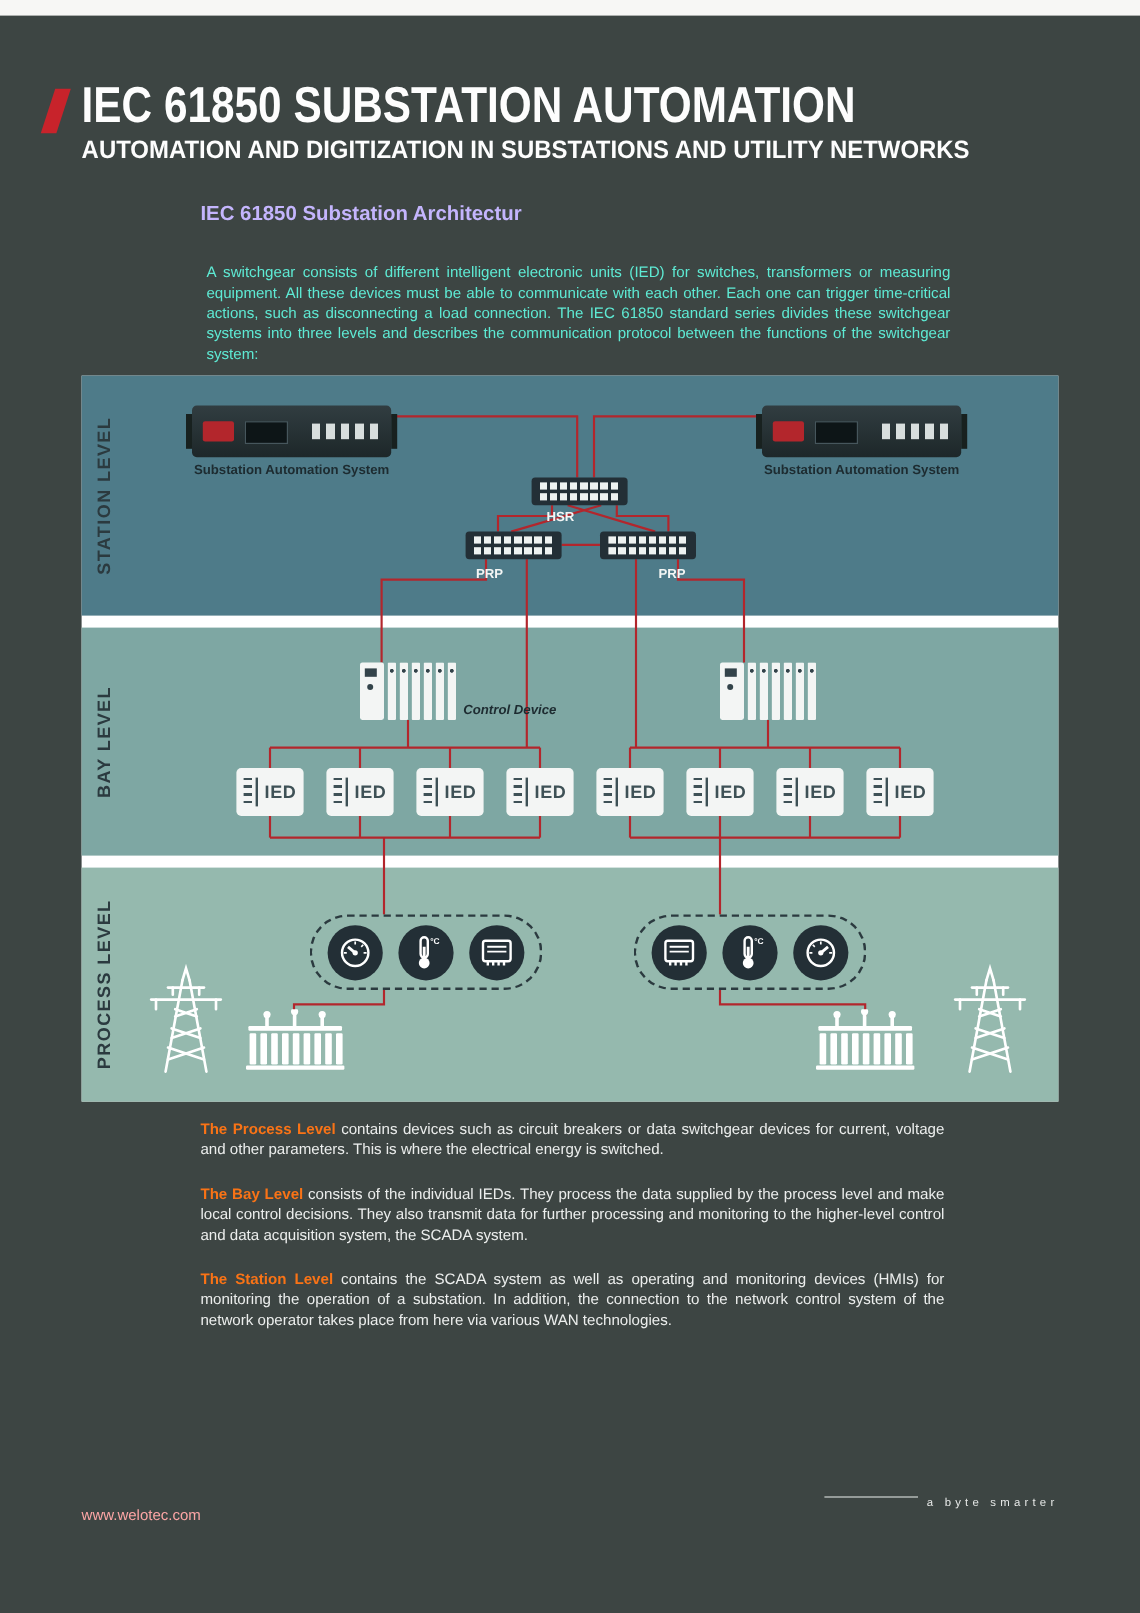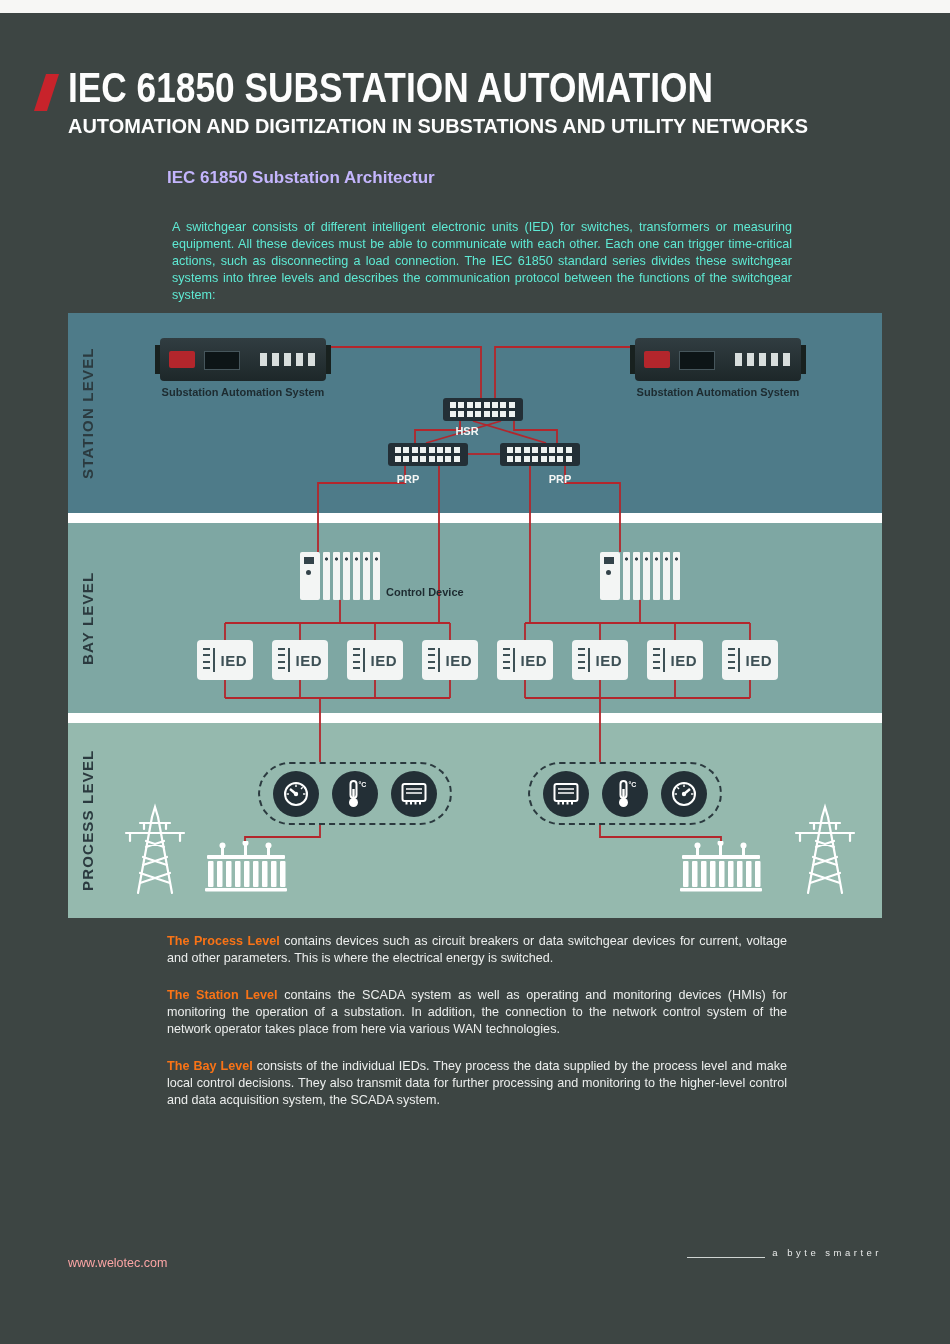--- a/index.html
+++ b/index.html
@@ -43,21 +43,21 @@
   .layer{position:absolute;inset:0;z-index:2;}
 
   .level-label{
     position:absolute;left:6px;width:26px;display:flex;align-items:center;justify-content:center;
     writing-mode:vertical-rl;transform:rotate(180deg);
     font-weight:bold;font-size:15px;letter-spacing:1.2px;color:#2b3a3f;white-space:nowrap;
   }
 
   .dev-label{position:absolute;font-weight:bold;font-size:11px;color:#1d2b30;text-align:center;z-index:2;}
   .dev-label.light{color:#f4f6f5;}
-  .dev-label.nowrap{white-space:nowrap;text-align:left;}
+  .dev-label.nowrap{white-space:nowrap;text-align:left;font-style:italic;}
 
   
   .server{position:absolute;top:25px;width:166px;height:43px;border-radius:4px;
     background:linear-gradient(#313d41,#1d2729);}
   .server::before,.server::after{content:"";position:absolute;top:7px;width:5px;height:29px;background:#18211f;}
   .server::before{left:-5px;}.server::after{right:-5px;}
   .srv-badge{position:absolute;left:9px;top:13px;width:26px;height:17px;background:#b3262c;border-radius:2px;}
   .srv-screen{position:absolute;left:44px;top:13px;width:34px;height:17px;background:#0d1517;border:1px solid #46565c;}
   .srv-ports{position:absolute;right:10px;top:15px;width:56px;height:13px;
     background:repeating-linear-gradient(90deg,#d8dedd 0 7px,transparent 7px 12px);}
@@ -95,21 +95,21 @@
   
   .bodycopy{left:167px;top:933px;width:620px;}
   .body-para{margin:0 0 20px;color:#eceeed;font-size:12.6px;line-height:17px;text-align:justify;}
   .lead{font-weight:bold;color:#f97316;}
 
   
   .website{left:68px;top:1256px;color:#fca5a5;font-size:12.5px;text-decoration:none;}
   .logo{right:68px;top:1242px;width:195px;text-align:right;}
   .logo-text{font-weight:bold;font-size:36px;line-height:1;color:#ffffff;letter-spacing:4px;white-space:nowrap;}
   .logo-text .reg{font-size:10px;vertical-align:super;letter-spacing:0;}
-  .tagline-row{display:flex;align-items:flex-end;gap:7px;margin-top:5px;}
+  .tagline-row{display:flex;align-items:flex-start;gap:7px;margin-top:5px;}
   .tag-rule{flex:1;height:1px;background:#cfd4d2;}
   .tagline{font-size:9.5px;letter-spacing:3.5px;color:#e8eae9;white-space:nowrap;}
 </style>
 </head>
 <body>
 
 <div class="page">
 
   <div class="abs top-strip"></div>
 
@@ -401,22 +401,22 @@
               <rect x="2" y="47" width="82" height="3.5" rx="1"></rect>
             </g>
           </svg>
       </div>
 
     </div>
   </div>
 
   <section class="abs bodycopy">
     <p class="body-para"><span class="lead">The Process Level</span><span> contains devices such as circuit breakers or data switchgear devices for current, voltage and other parameters. This is where the electrical energy is switched.</span></p>
+    <p class="body-para"><span class="lead">The Bay Level</span><span> consists of the individual IEDs. They process the data supplied by the process level and make local control decisions. They also transmit data for further processing and monitoring to the higher-level control and data acquisition system, the SCADA system.</span></p>
     <p class="body-para"><span class="lead">The Station Level</span><span> contains the SCADA system as well as operating and monitoring devices (HMIs) for monitoring the operation of a substation. In addition, the connection to the network control system of the network operator takes place from here via various WAN technologies.</span></p>
-    <p class="body-para"><span class="lead">The Bay Level</span><span> consists of the individual IEDs. They process the data supplied by the process level and make local control decisions. They also transmit data for further processing and monitoring to the higher-level control and data acquisition system, the SCADA system.</span></p>
   </section>
 
   <a class="abs website" href="#">www.welotec.com</a>
 
   <div class="abs logo">
     <div class="tagline-row">
       <span class="tag-rule"></span>
       <span class="tagline">a byte smarter</span>
     </div>
   </div>

